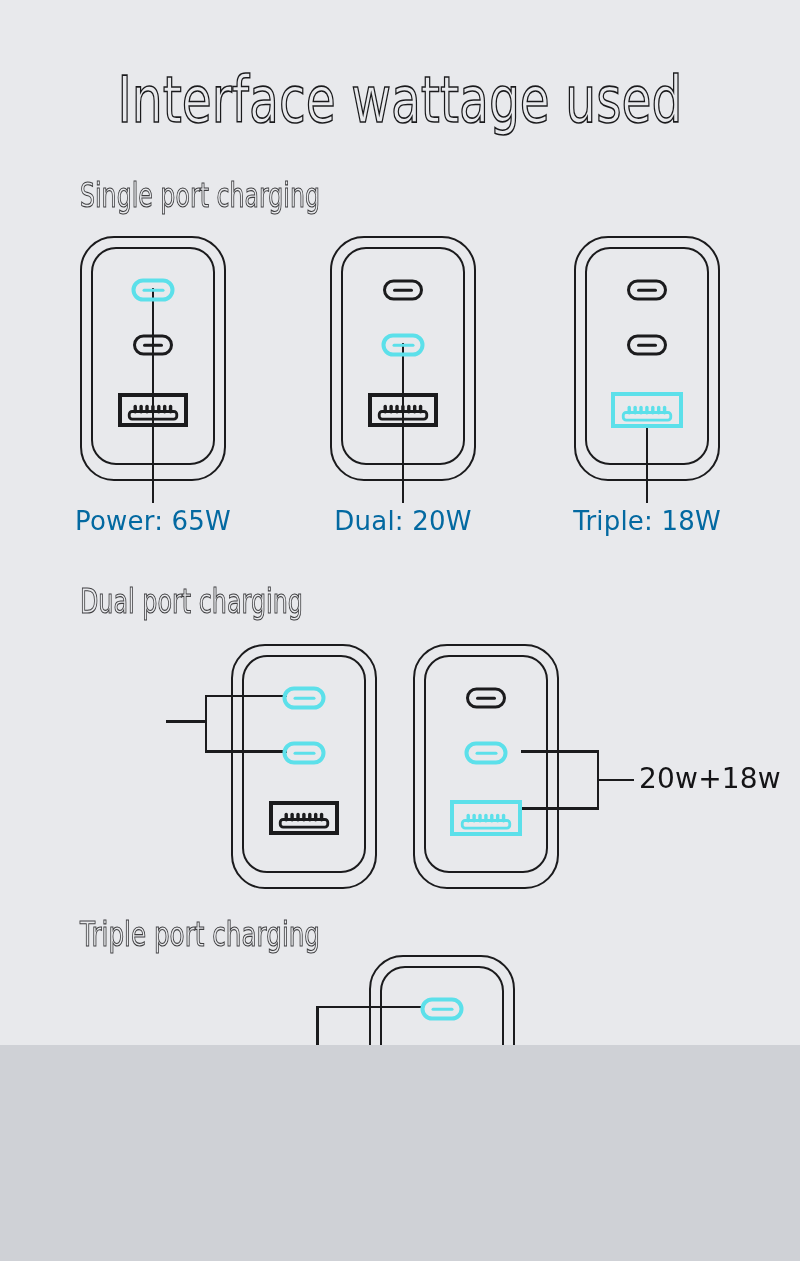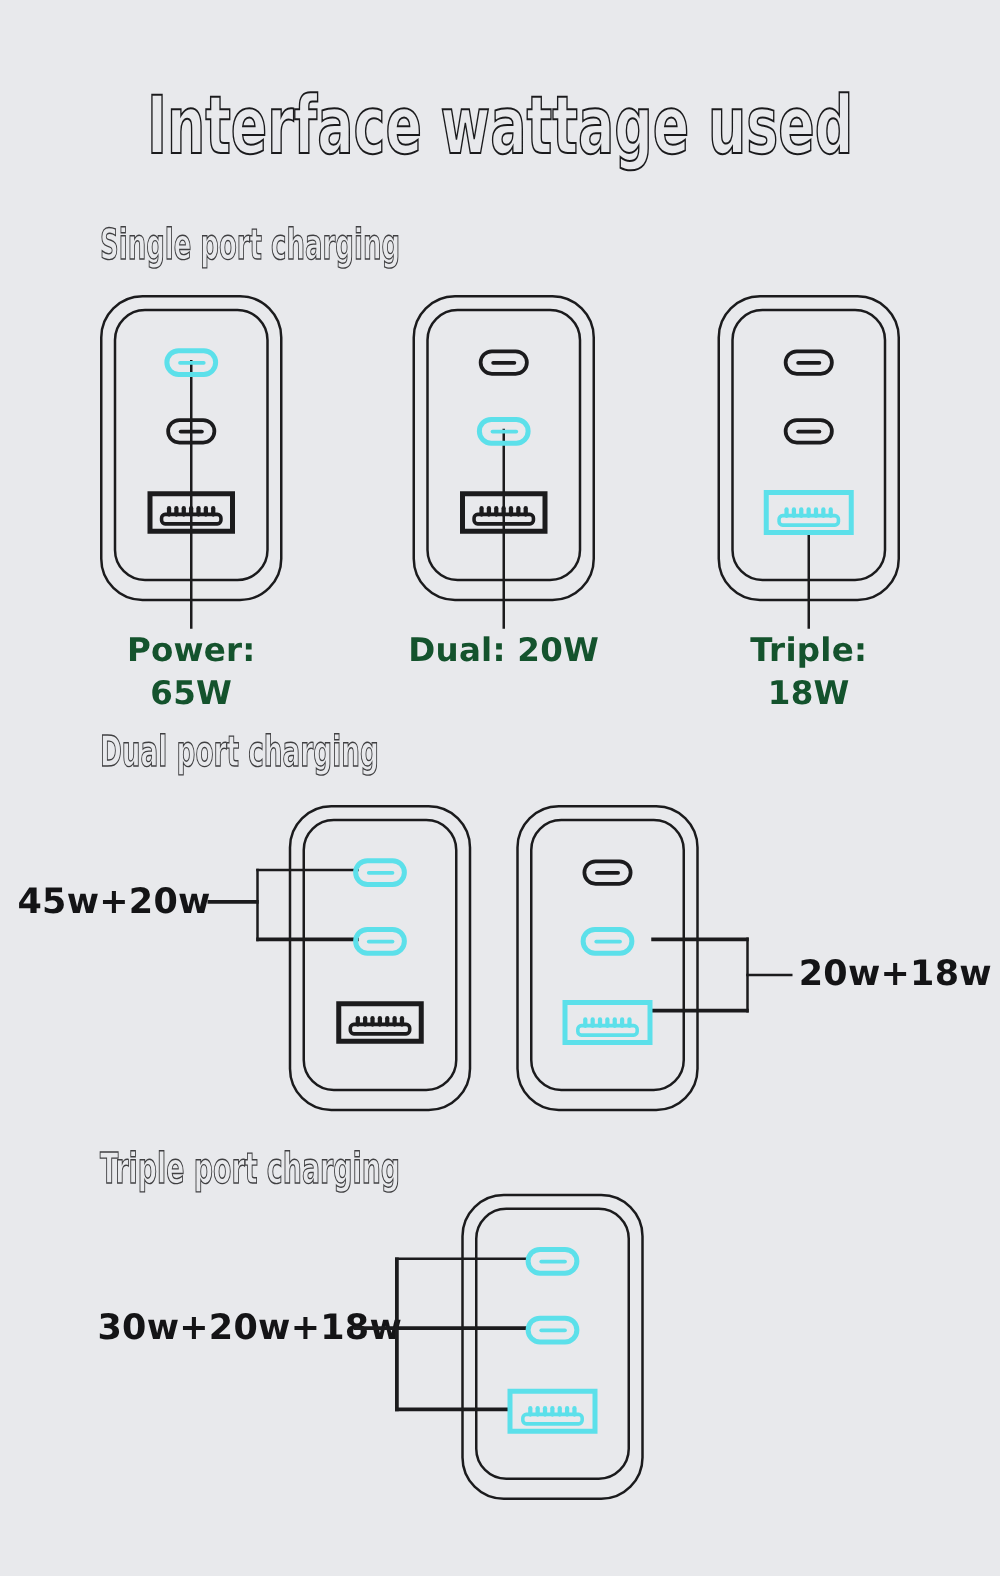--- a/index.html
+++ b/index.html
@@ -1,21 +1,20 @@
 <!DOCTYPE html>
 <html><head>
 <meta charset="utf-8">
 <style>
   * { margin:0; padding:0; box-sizing:border-box; }
   html,body { background:#cfd1d6; }
   .stage {
-    position:relative; width:800px; height:1261px; margin:0 auto;
+    position:relative; width:800px; height:1045px; margin:0 auto;
     background:#e8e9ec; overflow:hidden;
     font-family:"DejaVu Sans","Liberation Sans",sans-serif;
-    font-weight:bold;
     --ink:#1b1b1d; --accent:#5ce0ea;
   }
   svg.txt { position:absolute; overflow:visible; }
   svg.txt text {
     font-family:"DejaVu Sans","Liberation Sans",sans-serif;
     fill:none;
   }
   
   .charger {
     position:absolute; width:146px; height:245px;
@@ -44,21 +43,21 @@
   .pa.on { border:4.5px solid var(--accent); color:var(--accent); width:72px; height:36px; }
   .pa svg { width:52px; height:19px; margin-bottom:2px; display:block; }
   .p1 { top:52px; } .p2 { top:107px; } .p3 { top:172px; }
   
   .hline,.vline { position:absolute; background:var(--ink); z-index:2; }
   .hline { height:2.5px; }
   .vline { width:2.5px; }
   
   .power {
     position:absolute; top:504px; width:160px; text-align:center;
-    font-size:26px; line-height:34px; color:#14532d; letter-spacing:.2px;
+    font-size:26px; line-height:34px; color:#0369a1; letter-spacing:.2px;
   }
   .watt {
     position:absolute; font-size:28px; line-height:30px; color:#141416; letter-spacing:.2px;
     white-space:nowrap;
   }
 </style>
 </head>
 <body>
 
 <div class="stage">
@@ -175,21 +174,20 @@
           <rect x="43.7" y="3" width="3.6" height="9" rx="1.8"></rect>
         </g>
       </svg>
     </span>
   </div>
 
   <div class="hline" style="left:166px;top:720px;width:41px"></div>
   <div class="vline" style="left:204.5px;top:695px;height:57.5px"></div>
   <div class="hline" style="left:204.5px;top:694.8px;width:82px"></div>
   <div class="hline" style="left:204.5px;top:750px;width:82px"></div>
-  <div class="watt" style="left:14px;top:706px;width:150px;text-align:right">45w+20w</div>
 
   <div class="hline" style="left:521px;top:750px;width:78px"></div>
   <div class="hline" style="left:519px;top:807px;width:80px"></div>
   <div class="vline" style="left:596.5px;top:750px;height:59.5px"></div>
   <div class="hline" style="left:597px;top:778.7px;width:37px"></div>
   <div class="watt" style="left:639px;top:764px">20w+18w</div>
 
   <svg class="txt" style="left:70px;top:909px" width="330" height="55">
     <text x="10" y="37" font-size="34" textLength="240" lengthAdjust="spacingAndGlyphs" stroke="#3f3f41" stroke-width="1.1">Triple port charging</text>
   </svg>

